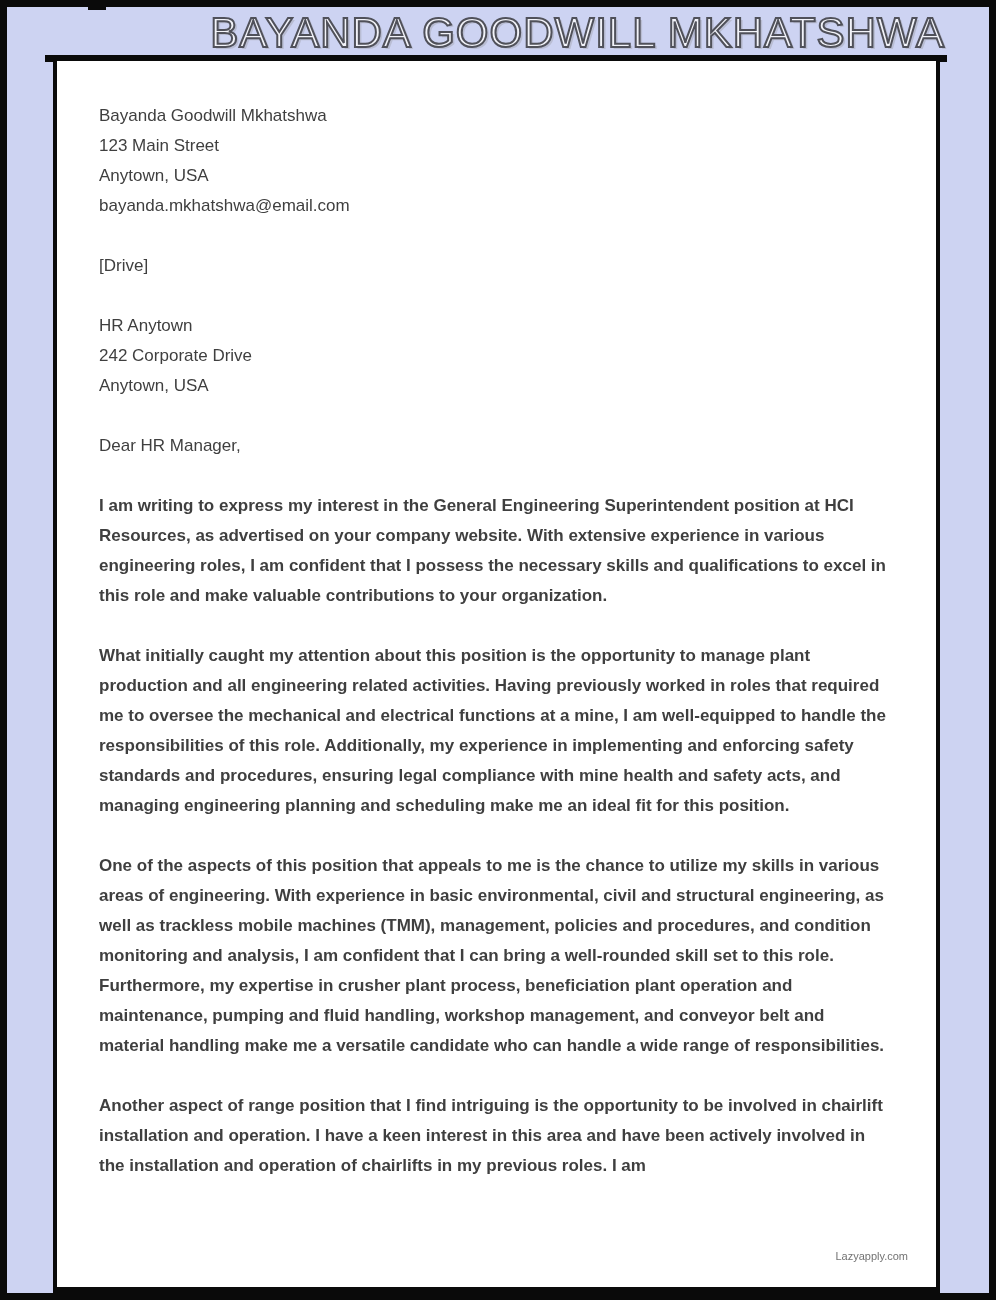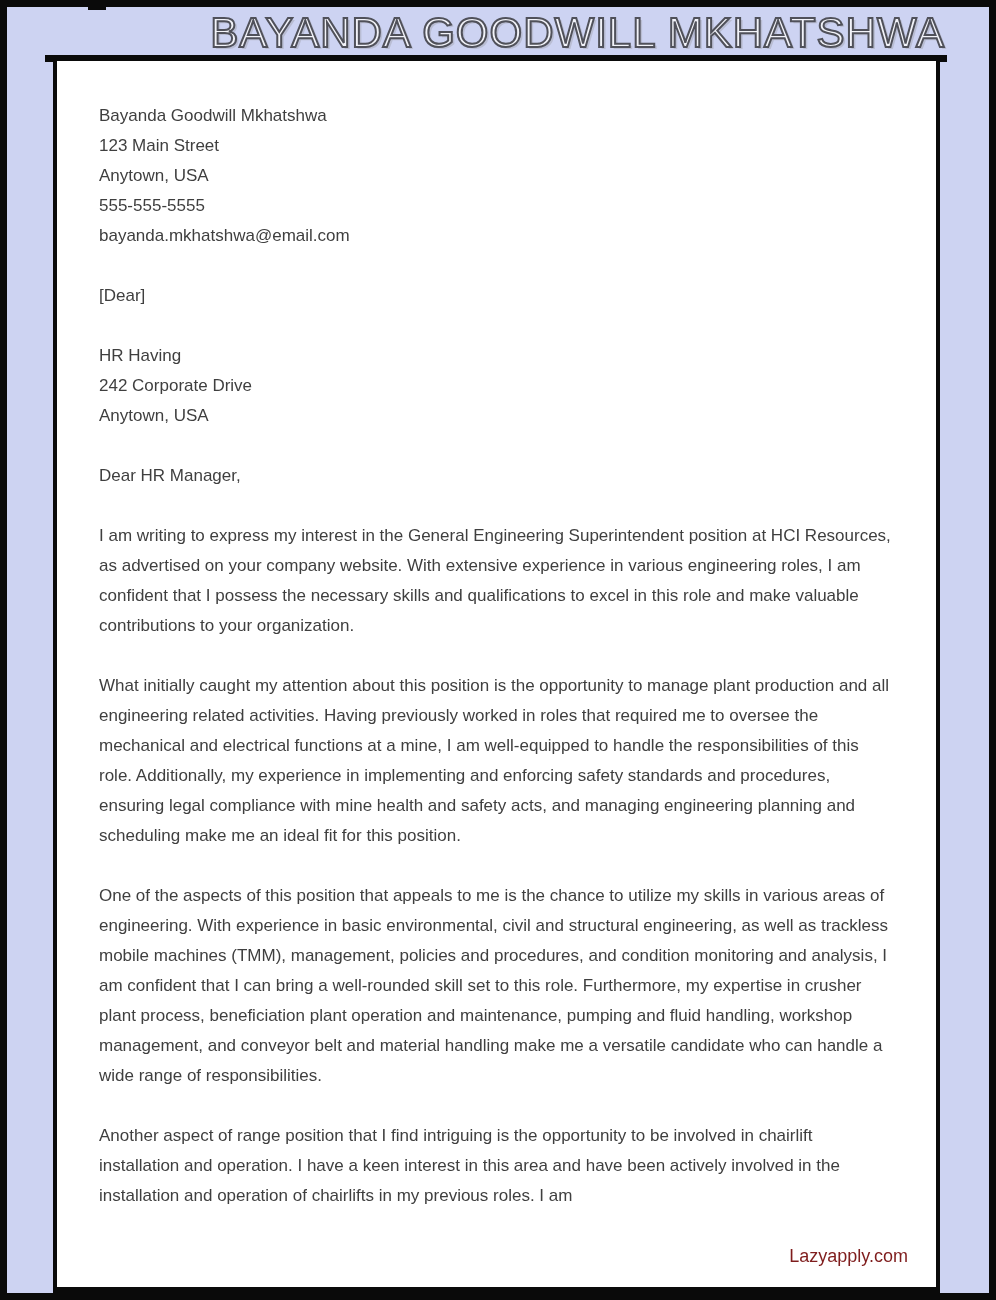--- a/index.html
+++ b/index.html
@@ -62,28 +62,28 @@
     border-left: 4px solid #0a0a0a;
     border-right: 4px solid #0a0a0a;
     border-bottom: 6px solid #0a0a0a;
     padding: 40px 45px 0 42px;
     overflow: hidden;
     font-size: 17px;
     line-height: 30px;
     color: var(--text, #3f3f3f);
   }
   .block { margin-bottom: 30px; }
-  .para { margin-bottom: 30px; }
+  .para { margin-bottom: 30px; font-weight: bold; }
   .watermark {
     position: absolute;
     right: 28px;
     bottom: 22px;
-    font-size: 18px;
+    font-size: 11px;
     line-height: 17px;
-    color: #7f1d1d;
+    color: #737373;
   }
 </style>
 </head>
 <body>
 
 <div class="frame">
 
   <div class="top-artifact"></div>
 
   <header class="header">
@@ -91,28 +91,27 @@
   </header>
 
   <div class="top-bar"></div>
 
   <main class="paper">
 
     <div class="block">
       <div>Bayanda Goodwill Mkhatshwa</div>
       <div>123 Main Street</div>
       <div>Anytown, USA</div>
-      <div>555-555-5555</div>
       <div>bayanda.mkhatshwa@email.com</div>
     </div>
 
-    <div class="block">[Dear]</div>
+    <div class="block">[Drive]</div>
 
     <div class="block">
-      <div>HR Having</div>
+      <div>HR Anytown</div>
       <div>242 Corporate Drive</div>
       <div>Anytown, USA</div>
     </div>
 
     <div class="block">Dear HR Manager,</div>
 
     <p class="para">I am writing to express my interest in the General Engineering Superintendent position at HCI Resources, as advertised on your company website. With extensive experience in various engineering roles, I am confident that I possess the necessary skills and qualifications to excel in this role and make valuable contributions to your organization.</p>
     <p class="para">What initially caught my attention about this position is the opportunity to manage plant production and all engineering related activities. Having previously worked in roles that required me to oversee the mechanical and electrical functions at a mine, I am well-equipped to handle the responsibilities of this role. Additionally, my experience in implementing and enforcing safety standards and procedures, ensuring legal compliance with mine health and safety acts, and managing engineering planning and scheduling make me an ideal fit for this position.</p>
     <p class="para">One of the aspects of this position that appeals to me is the chance to utilize my skills in various areas of engineering. With experience in basic environmental, civil and structural engineering, as well as trackless mobile machines (TMM), management, policies and procedures, and condition monitoring and analysis, I am confident that I can bring a well-rounded skill set to this role. Furthermore, my expertise in crusher plant process, beneficiation plant operation and maintenance, pumping and fluid handling, workshop management, and conveyor belt and material handling make me a versatile candidate who can handle a wide range of responsibilities.</p>
     <p class="para">Another aspect of range position that I find intriguing is the opportunity to be involved in chairlift installation and operation. I have a keen interest in this area and have been actively involved in the installation and operation of chairlifts in my previous roles. I am</p>

